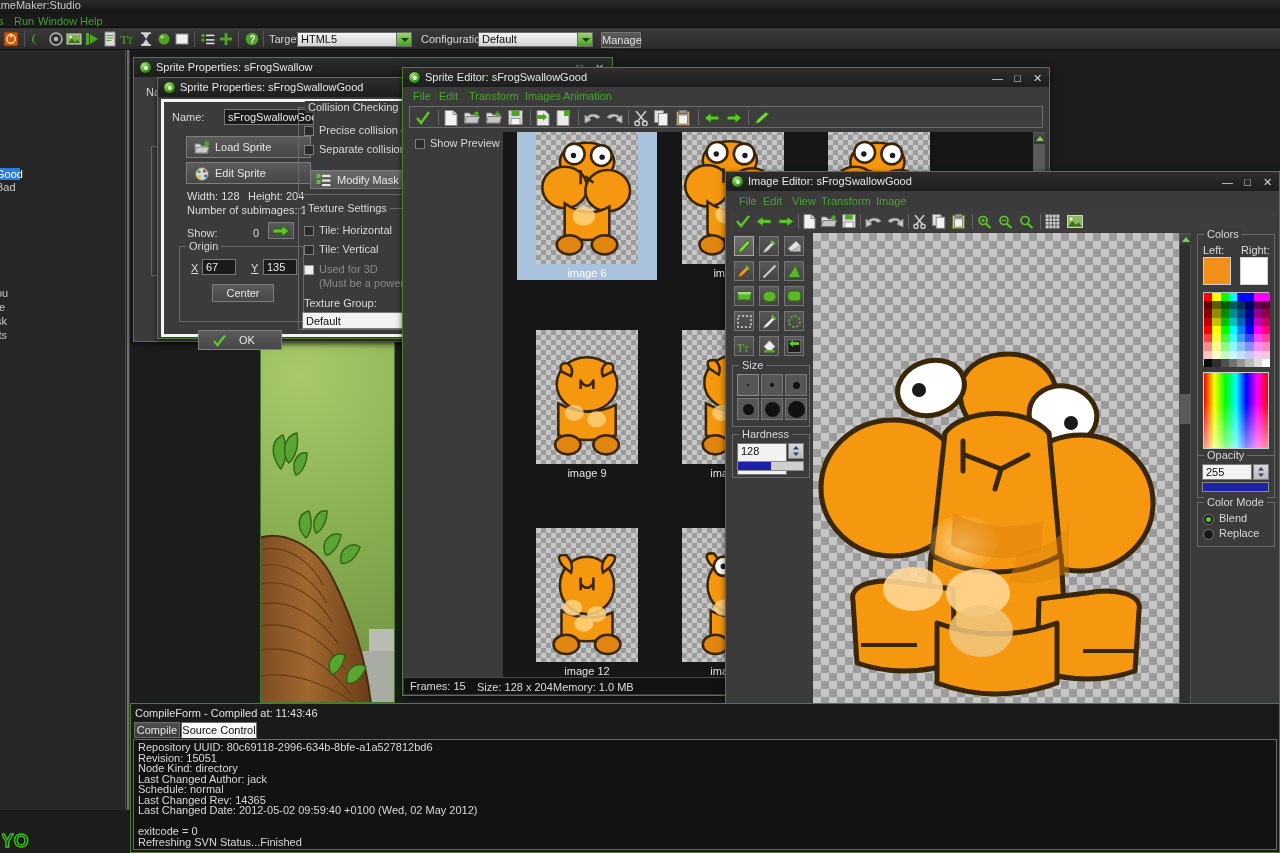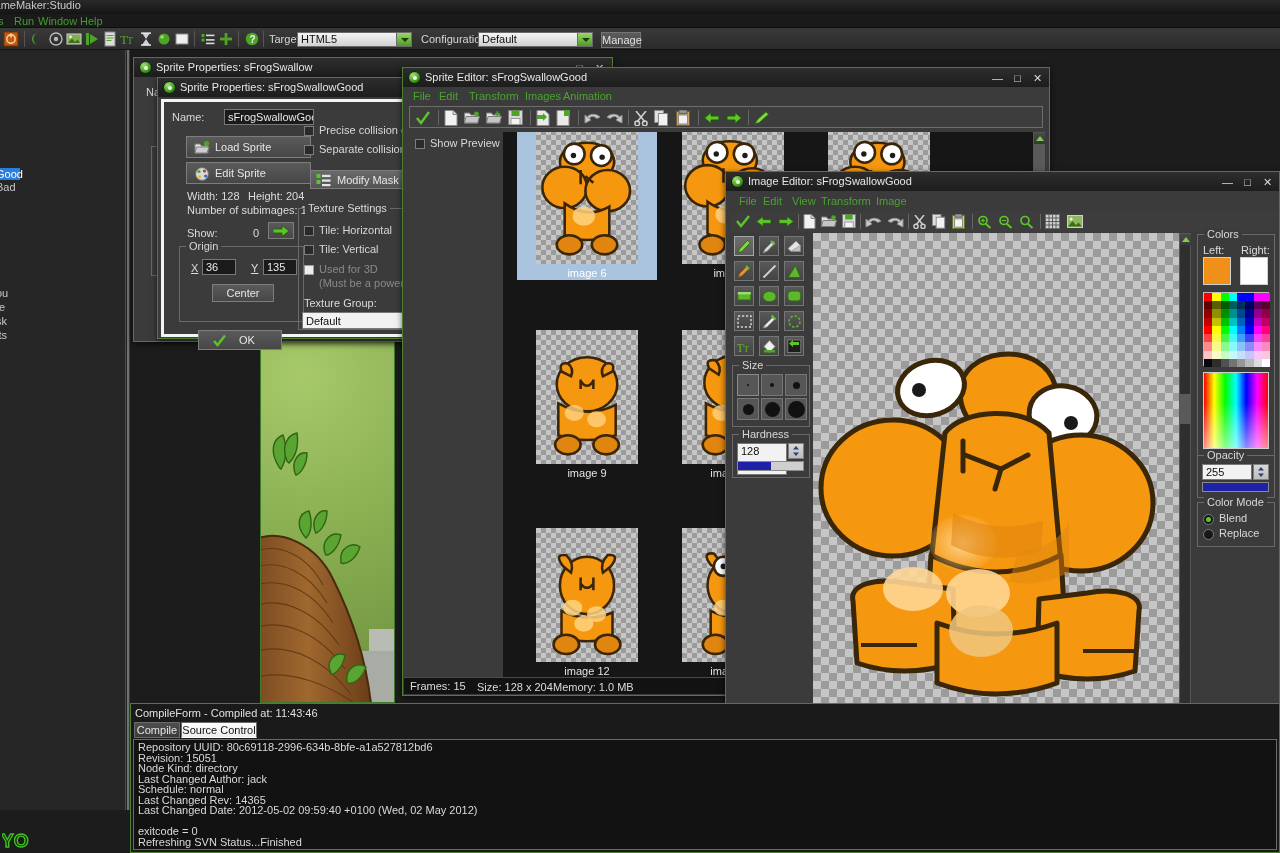--- a/index.html
+++ b/index.html
@@ -503,32 +503,35 @@
     <div class="abs" style="left:110px; top:144px; width:26px; height:17px; background:linear-gradient(#5a5a5a,#474747); border:1px solid #7d7d7d;">
       <svg class="abs" style="left:4px; top:2px;" width="17" height="12" viewBox="0 0 17 12">
         <path d="M0 4 H9 V0.5 L16 6 L9 11.5 V8 H0Z" fill="#5fc42b" stroke="#1d5a06" stroke-width="0.8"></path>
       </svg>
     </div>
 
     <div class="grp" style="left:21px; top:168px; width:125px; height:76px;">
       <span class="cap">Origin</span>
     </div>
     <div class="stat" style="left:33px; top:184px; text-decoration:underline;">X</div>
-    <div class="txtin" style="left:44px; top:181px; width:34px; height:16px;">36</div>
+    <div class="txtin" style="left:44px; top:181px; width:34px; height:16px;">67</div>
     <div class="stat" style="left:93px; top:184px; text-decoration:underline;">Y</div>
     <div class="txtin" style="left:105px; top:181px; width:34px; height:16px;">135</div>
     <div class="btn3d" style="left:54px; top:206px; width:62px; height:18px; line-height:17px;">Center</div>
 
     <div class="btn3d" style="left:40px; top:252px; width:84px; height:20px; line-height:19px;">
       <svg class="abs" style="left:14px; top:4px;" width="13" height="12" viewBox="0 0 13 12">
         <path d="M1 6 L4.5 10 L12 0.5" fill="none" stroke="#5fc42b" stroke-width="2.4"></path>
       </svg>
       <span class="abs" style="left:40px; top:0; ">OK</span>
     </div>
 
+    <div class="grp" style="left:140px; top:29px; width:178px; height:88px;">
+      <span class="cap">Collision Checking</span>
+    </div>
     <div class="chk" style="left:146px; top:47px;">
       <span class="box"></span>
       <span class="lbl">Precise collision check</span>
     </div>
     <div class="chk" style="left:146px; top:66px;">
       <span class="box"></span>
       <span class="lbl">Separate collision mas</span>
     </div>
     <div class="btn3d" style="left:152px; top:92px; width:160px; height:19px; text-align:left; padding-left:26px; background:linear-gradient(#6a6a6a,#545454);">
       <svg class="abs" style="left:5px; top:2px;" width="15" height="15" viewBox="0 0 15 15">

